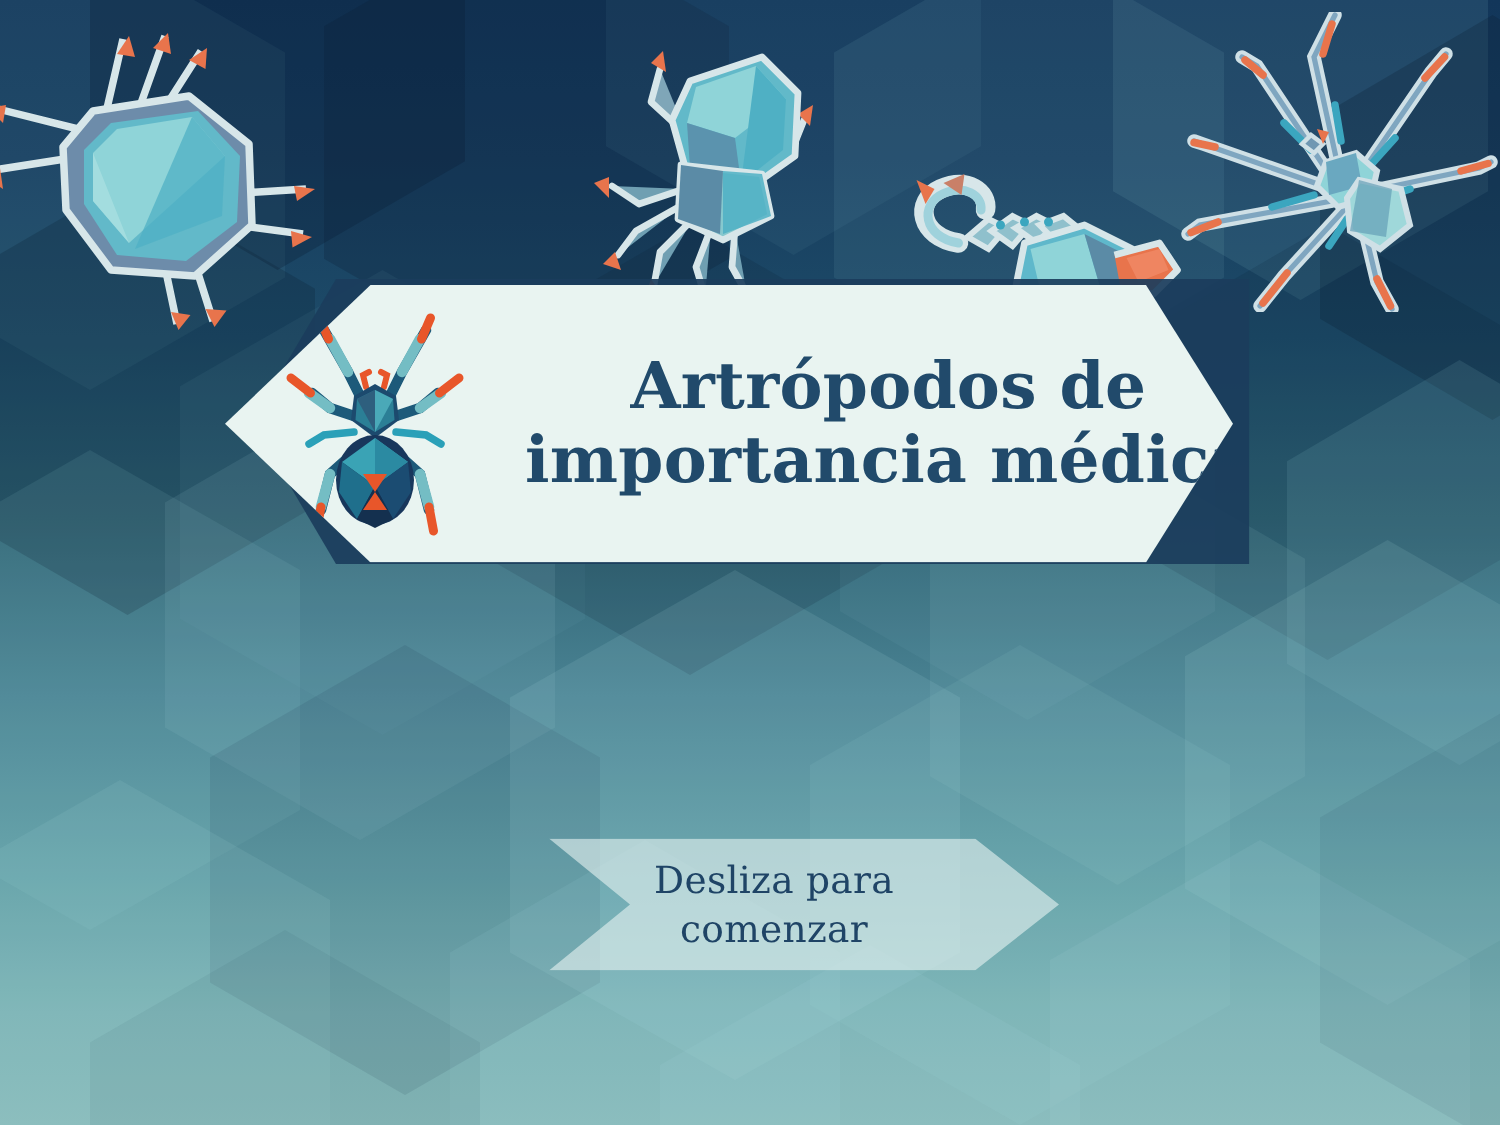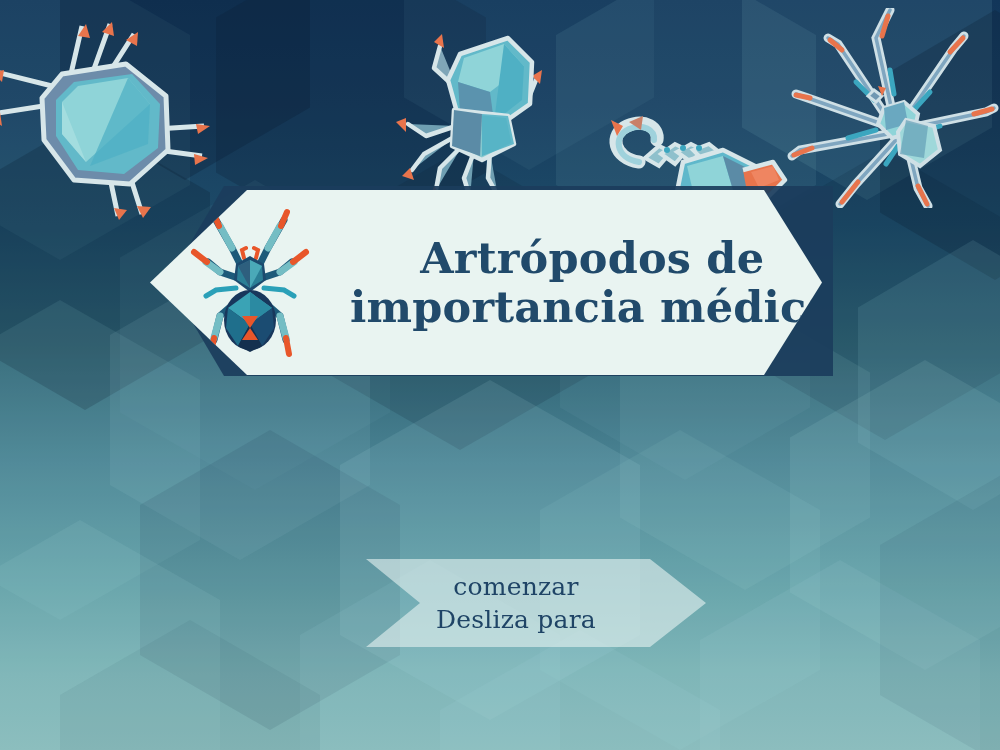--- a/index.html
+++ b/index.html
@@ -331,17 +331,17 @@
       </span>
     </div>
 
     <div id="title-text">
       <span class="line">Artrópodos de</span>
       <span class="line">importancia médica</span>
     </div>
   </div>
 
   <div id="cta">
+    <span class="line">Desliza para</span>
     <span class="line">comenzar</span>
-    <span class="line">Desliza para</span>
   </div>
 
 </div>
 
 </body></html>

